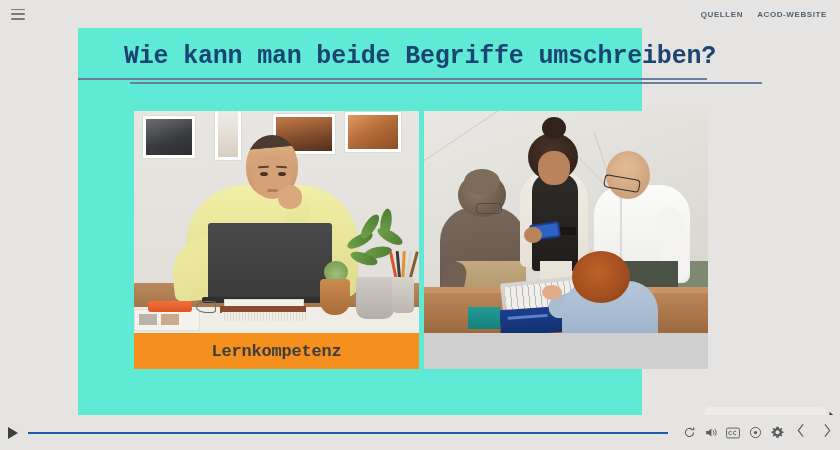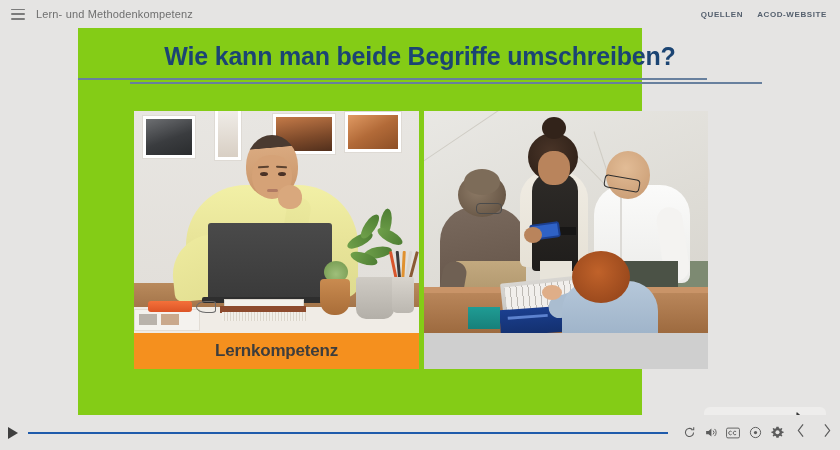--- a/index.html
+++ b/index.html
@@ -69,21 +69,22 @@
     white-space: nowrap;
   }
 
   
   .slide {
     position: absolute;
     left: 78px;
     top: 28px;
     width: 564px;
     height: 387px;
-    background: #84cc16;
+    background: #5eead4;
+    font-family: Liberation Mono, monospace;
   }
 
   .headline {
     position: absolute;
     left: 0;
     top: 14px;
     width: 684px;
     text-align: center;
     font-size: 25px;
     font-weight: bold;
@@ -500,21 +501,20 @@
 <body>
 
 <div class="player">
 
   <div class="topbar">
     <div class="hamburger">
       <span></span>
       <span></span>
       <span></span>
     </div>
-    <div class="topbar-title">Lern- und Methodenkompetenz</div>
     <div class="topbar-links">
       <div class="topbar-link">QUELLEN</div>
       <div class="topbar-link">ACOD-WEBSITE</div>
     </div>
   </div>
 
   <div class="slide">
 
     <div class="headline">Wie kann man beide Begriffe umschreiben?</div>
     <div class="rule-top"></div>

